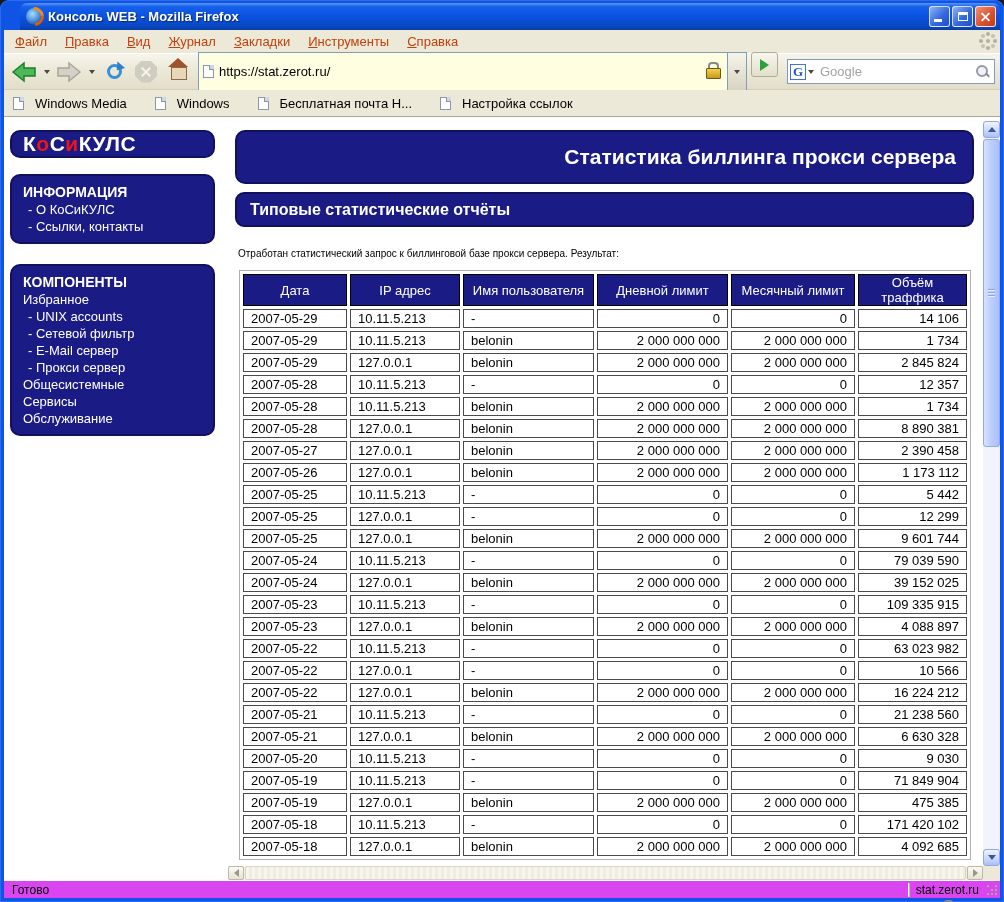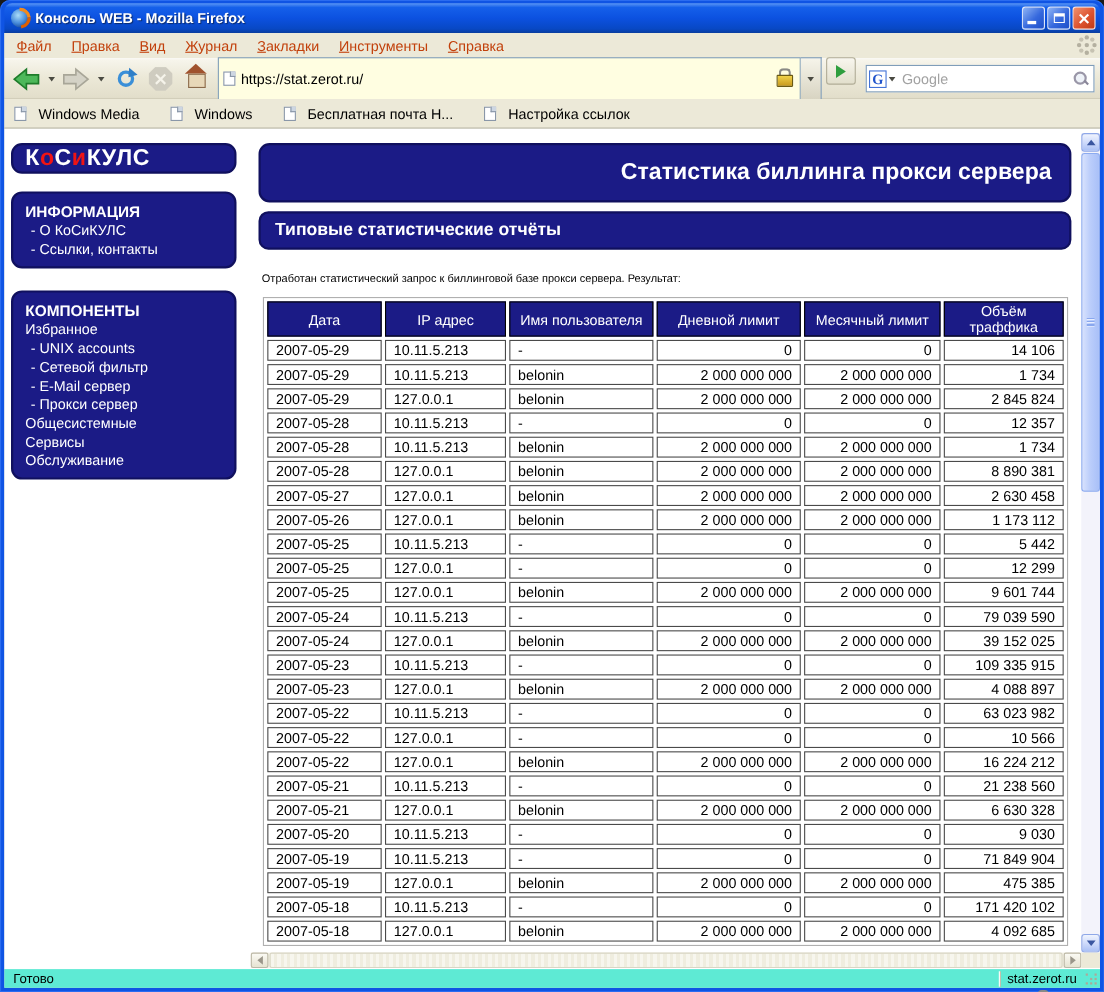--- a/index.html
+++ b/index.html
@@ -2,21 +2,21 @@
 <html><head>
 <meta charset="utf-8">
 <style>
   * { margin:0; padding:0; box-sizing:border-box; }
   html,body { width:1004px; height:902px; background:#1a1a1a; font-family:"Liberation Sans","DejaVu Sans",sans-serif; }
 
   .window { position:absolute; inset:0; background:#0f54e4; border-radius:9px 9px 0 0;
             box-shadow: inset 0 0 0 1px #2a6cf0; overflow:hidden; }
 
   
-  .titlebar { position:absolute; left:4px; right:4px; top:3px; height:27px; display:flex; align-items:center;
+  .titlebar { position:absolute; left:20px; right:4px; top:3px; height:27px; display:flex; align-items:center;
               background:linear-gradient(180deg,#5a96f5 0%,#1560ea 14%,#0c51e0 50%,#0848c4 86%,#0a3d9e 100%);
               border-radius:7px 7px 0 0; padding:0 4px;justify-content:space-between; }
   .fx-icon { width:17px; height:17px; border-radius:50%; position:relative; margin:0 5px 0 2px;
              background:radial-gradient(circle at 38% 35%, #aadcf8 0%, #4b8fdd 45%, #1c4fa0 75%); flex:0 0 auto; }
   .fx-icon::after { content:""; position:absolute; inset:-1px; border-radius:50%;
              border-top:3px solid #f28a1d; border-right:3px solid #e05f00; border-left:3px solid transparent; border-bottom:3px solid transparent;
              transform:rotate(40deg); }
   .title-text { color:#fff; font-weight:bold; font-size:13px; text-shadow:1px 1px 1px #0a2a6a; flex:1;
                 white-space:nowrap; overflow:hidden; }
   .winbtns { display:flex; gap:2px; }
@@ -130,21 +130,21 @@
   .sb-btn-h { position:absolute; top:0; width:16px; height:14px; border:1px solid #bcb8a6; border-radius:2px;
               background:linear-gradient(180deg,#fbfaf4,#e6e3d2); display:flex; align-items:center; justify-content:center; }
   .sb-left { left:0; } .sb-right { right:0; }
   .tri-left { width:0; height:0; border-top:4px solid transparent; border-bottom:4px solid transparent; border-right:5px solid #9a968a; }
   .tri-right { width:0; height:0; border-top:4px solid transparent; border-bottom:4px solid transparent; border-left:5px solid #9a968a; }
   .h-thumb { position:absolute; left:17px; right:17px; top:0; height:14px; border:1px solid #d8d5c4; border-radius:2px;
              background:repeating-linear-gradient(90deg,#f7f6ee 0 3px,#efeddf 3px 6px); }
   .sb-corner { position:absolute; right:0; bottom:0; width:17px; height:14px; background:#ece9d8; }
 
   
-  .statusbar { height:18px; display:flex; align-items:center; background:#5eead4; border-top:1px solid #fff; font-size:12px; color:#000; }
+  .statusbar { height:18px; display:flex; align-items:center; background:#d946ef; border-top:1px solid #fff; font-size:12px; color:#000; }
   .status-left { flex:1; padding-left:8px; }
   .status-site { display:flex; align-items:center; gap:6px; padding:0 6px; border-left:1px solid #c4c0ac; box-shadow:-1px 0 0 #fff; height:14px;flex-direction:column; }
   .lock-ico.small { transform:scale(0.9); }
   .grip { width:15px; height:15px; position:relative; align-self:flex-end; }
   .grip::before { content:""; position:absolute; left:2px; top:2px; width:2px; height:2px; background:#aca899;
       box-shadow:8px 8px #aca899, 8px 4px #aca899, 4px 8px #aca899, 8px 0 #aca899, 0 8px #aca899, 4px 4px #aca899; }
 </style>
 </head>
 <body>
 
@@ -348,21 +348,21 @@
                 <td class="num">2 000 000 000</td>
                 <td class="num">2 000 000 000</td>
                 <td class="num">8 890 381</td>
               </tr>
               <tr>
                 <td class="txt">2007-05-27</td>
                 <td class="txt">127.0.0.1</td>
                 <td class="txt">belonin</td>
                 <td class="num">2 000 000 000</td>
                 <td class="num">2 000 000 000</td>
-                <td class="num">2 630 458</td>
+                <td class="num">2 390 458</td>
               </tr>
               <tr>
                 <td class="txt">2007-05-26</td>
                 <td class="txt">127.0.0.1</td>
                 <td class="txt">belonin</td>
                 <td class="num">2 000 000 000</td>
                 <td class="num">2 000 000 000</td>
                 <td class="num">1 173 112</td>
               </tr>
               <tr>

